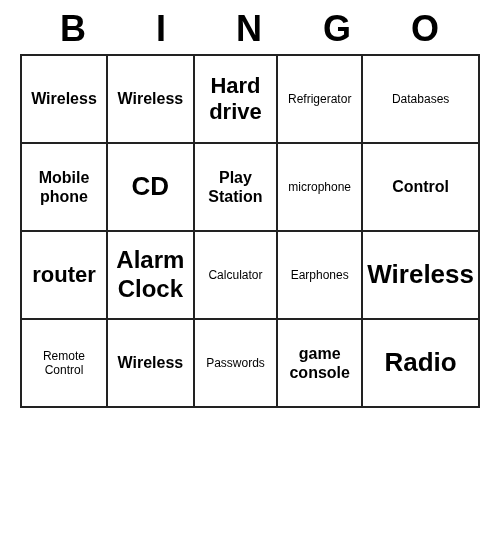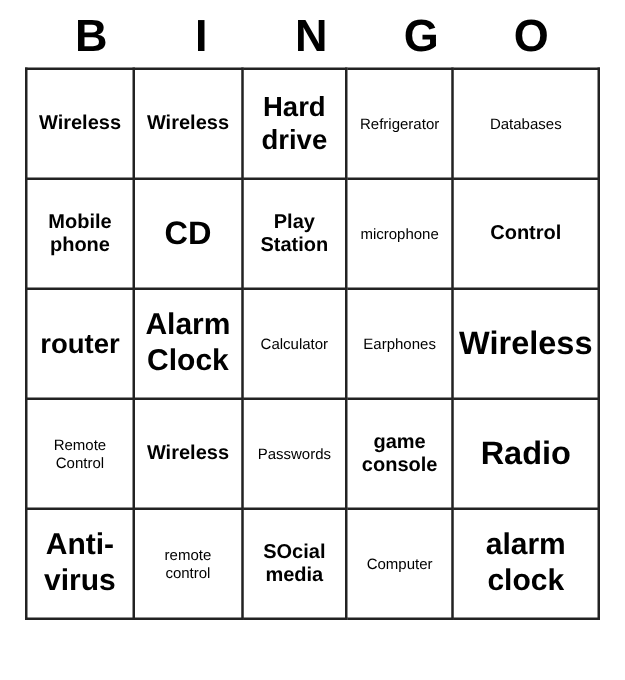--- a/index.html
+++ b/index.html
@@ -111,21 +111,14 @@
         <td class="cell-small">Earphones</td>
         <td class="cell-xlarge">Wireless</td>
       </tr>
       <tr>
         <td class="cell-small">Remote<br>Control</td>
         <td class="cell-medium">Wireless</td>
         <td class="cell-small">Passwords</td>
         <td class="cell-medium">game<br>console</td>
         <td class="cell-xlarge">Radio</td>
       </tr>
-      <tr>
-        <td class="cell-bold-large">Anti-<br>virus</td>
-        <td class="cell-small">remote<br>control</td>
-        <td class="cell-medium">SOcial<br>media</td>
-        <td class="cell-small">Computer</td>
-        <td class="cell-bold-large">alarm<br>clock</td>
-      </tr>
     </tbody>
 </table>
 
 </body></html>

